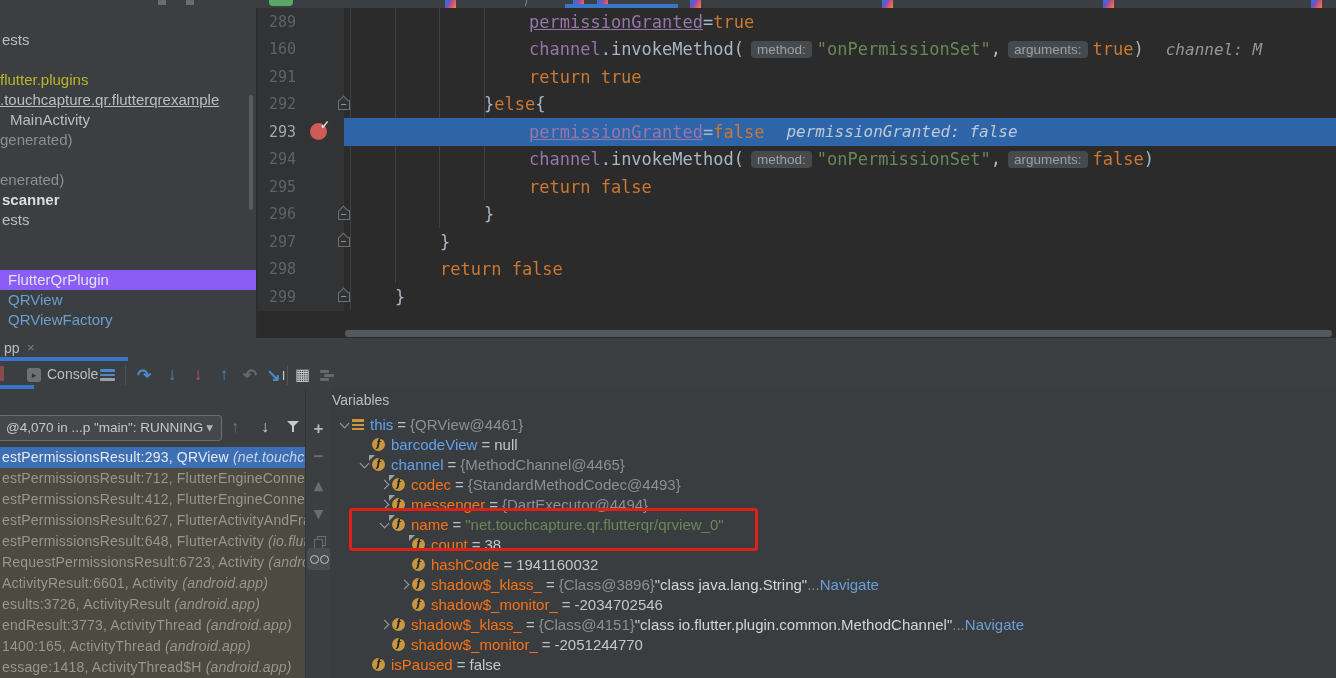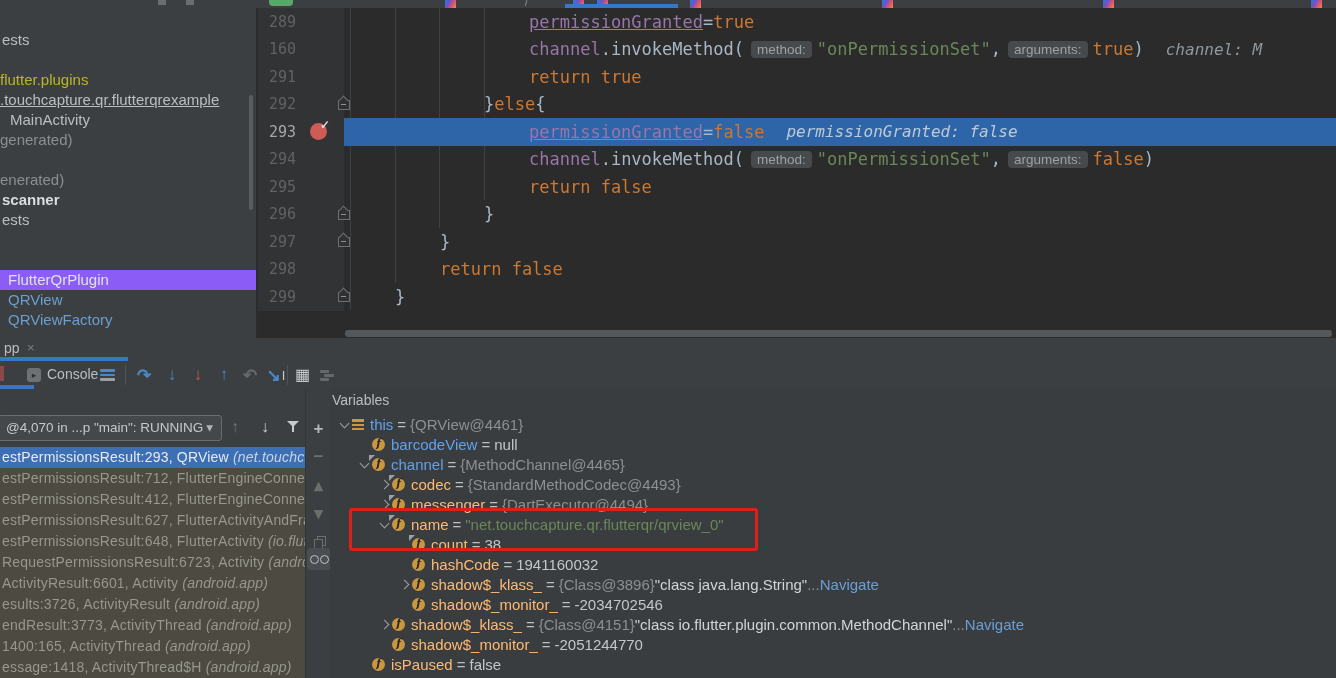--- a/index.html
+++ b/index.html
@@ -119,21 +119,21 @@
   .chev{width:6px;height:6px;border-right:1.6px solid #9fa1a3;border-bottom:1.6px solid #9fa1a3;}
   .chev.open{transform:rotate(45deg);margin-top:-2px;}
   .chev.closed{transform:rotate(-45deg);}
   .vicon{position:relative;width:13px;height:13px;flex:0 0 13px;margin-right:6px;}
   .vicon.field{border-radius:50%;background:#c9973f;color:#26282a;
       font:italic bold 11px "DejaVu Serif",serif;text-align:center;line-height:12px;}
   .vicon.dec::before{content:'';position:absolute;left:-3px;top:-3px;border:3px solid transparent;
       border-top-color:#9aa0a6;border-left-color:#9aa0a6;}
   .vicon.thisico{width:12px;flex:0 0 12px;height:11px;
       background:repeating-linear-gradient(to bottom,#c9973f 0 2.5px,transparent 2.5px 4.5px);}
-  .vname-blue{color:#61a1ec;} .vname-salmon{color:#fdba74;}
+  .vname-blue{color:#61a1ec;} .vname-salmon{color:#f97316;}
   .veq{color:#bdbfc1;padding:0 4px;}
   .vv-ref{color:#8d8f91;} .vv-plain{color:#c4c6c8;} .vv-str{color:#6a8759;}
   .vv-qplain{color:#d2d4d6;} .vv-dots{color:#8d8f91;} .vv-link{color:#6a9fd8;}
 
   
   #redbox{left:349px;top:508px;width:403px;height:37px;border:3px solid #dd2118;border-radius:3px;z-index:20;}
 
   #frames-tab-fragment{left:0;top:385px;width:34px;height:4px;background:#3876c7;z-index:6;}
 </style>
 </head>

